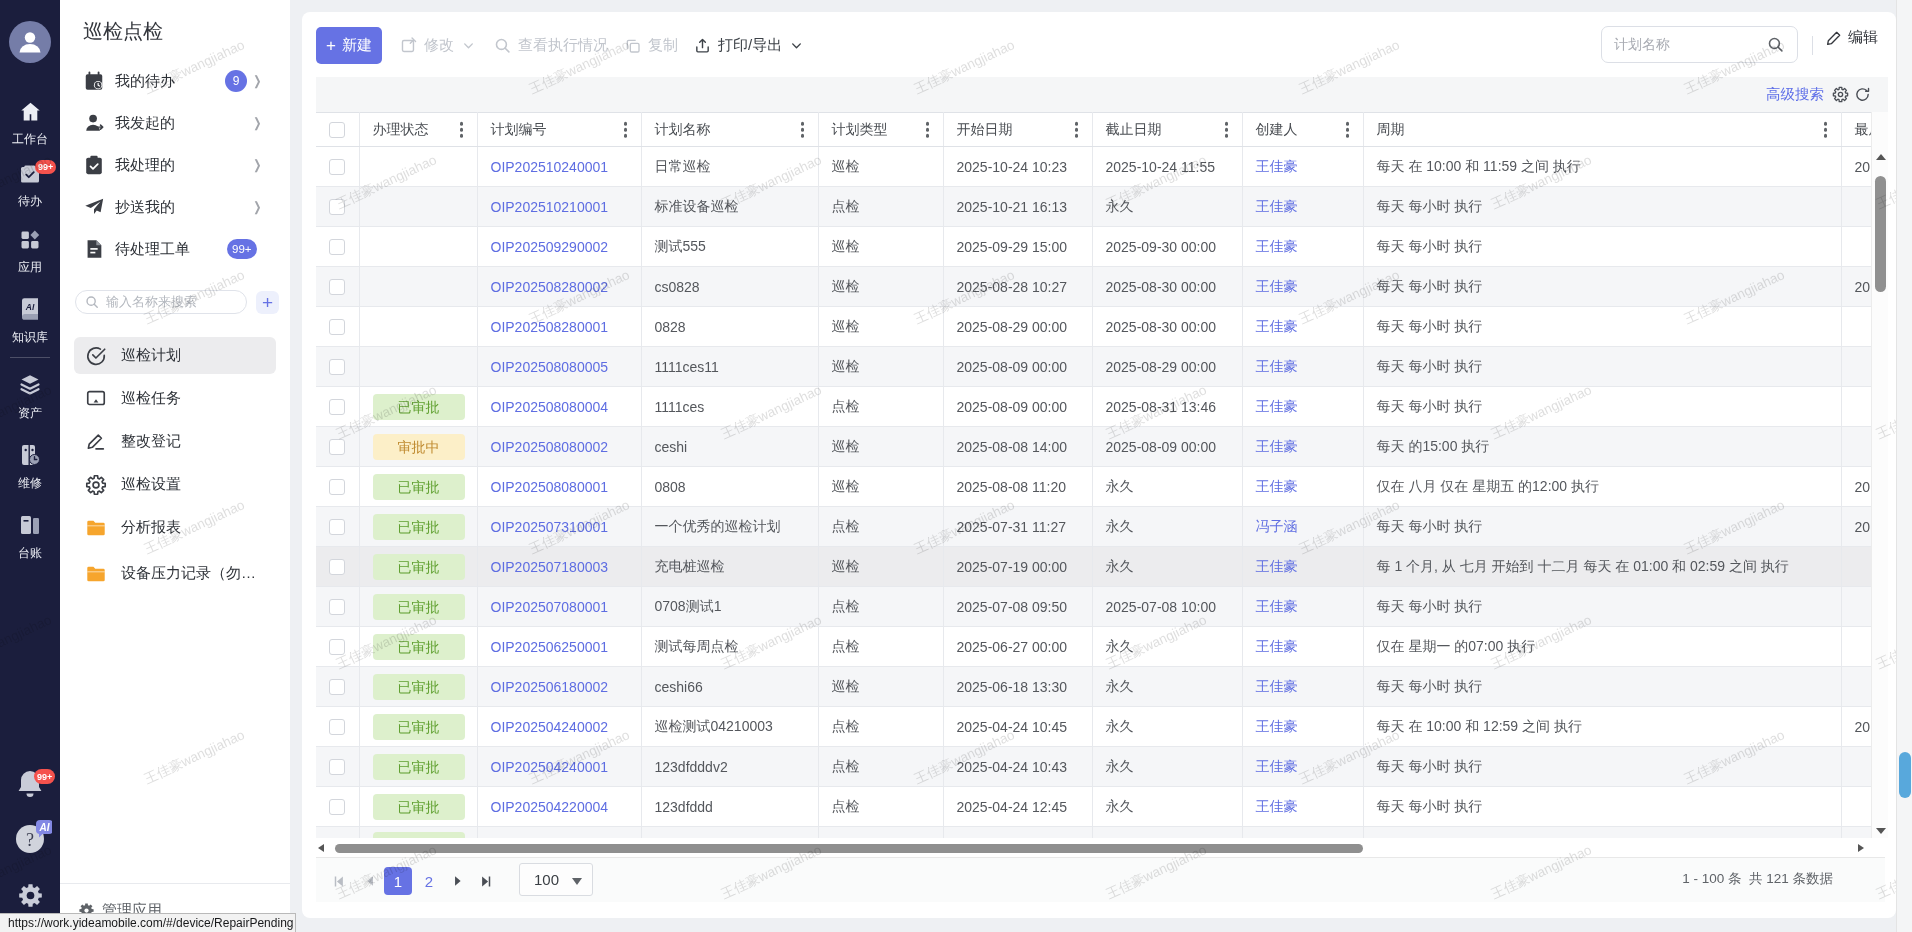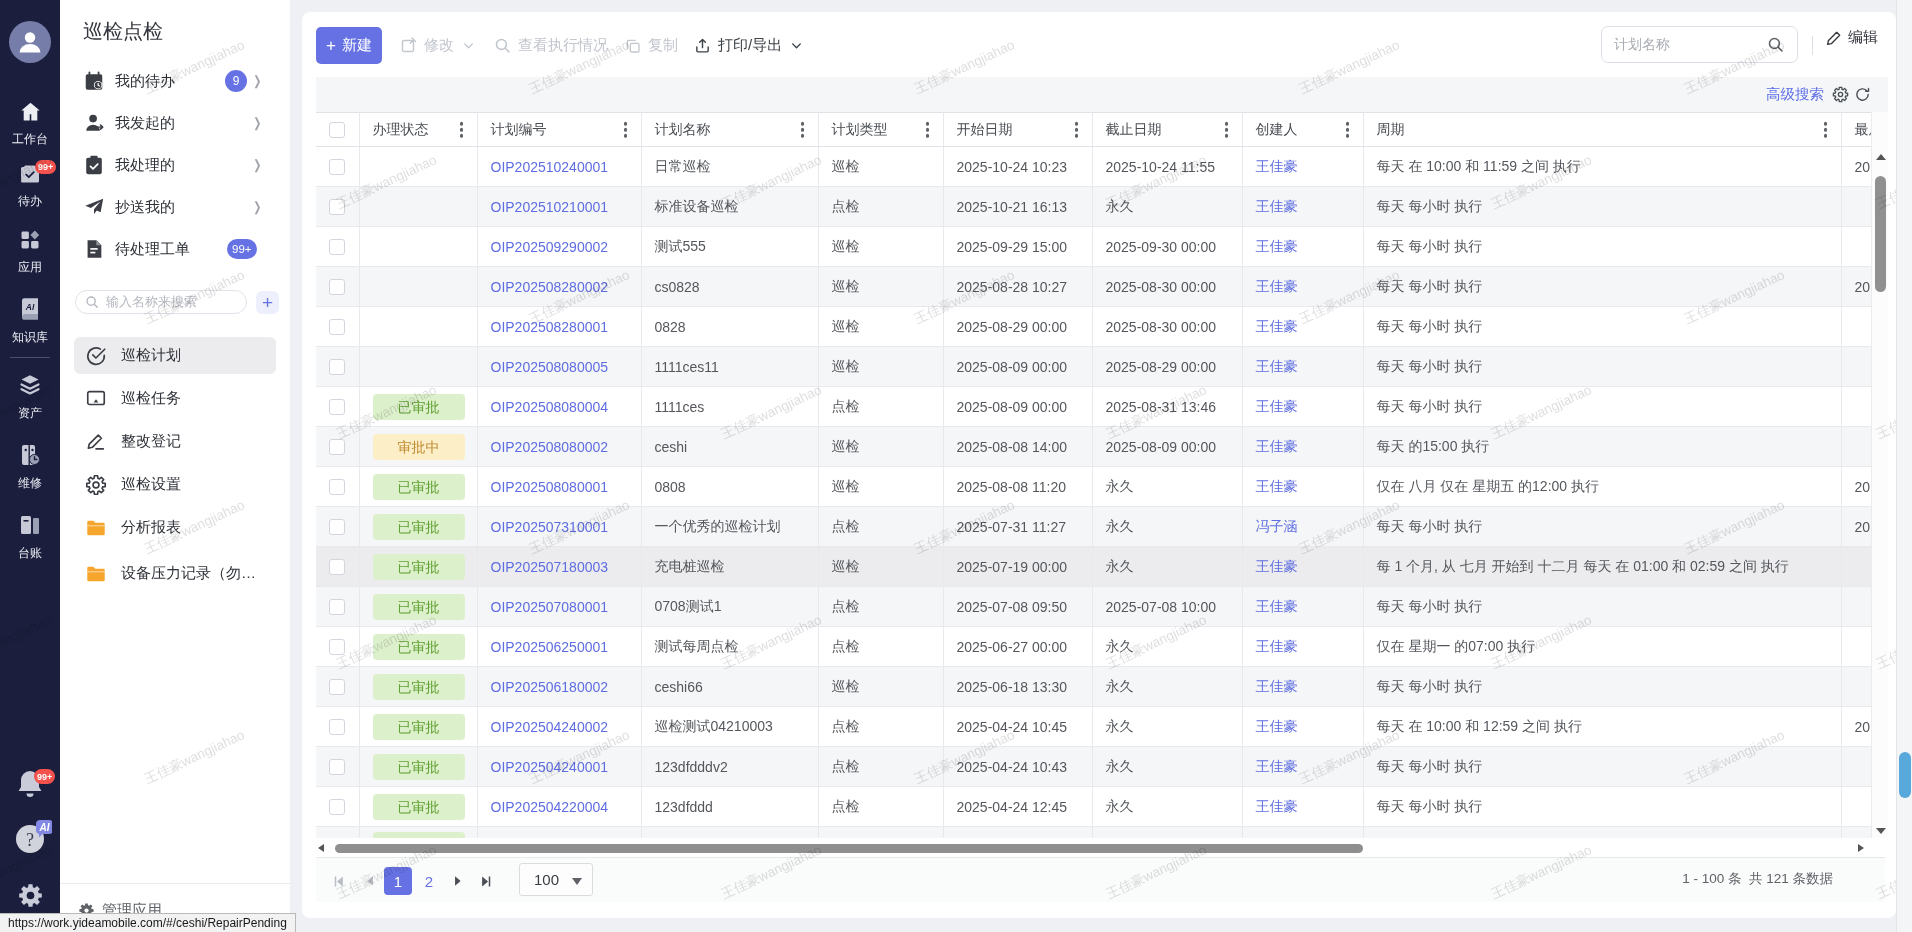--- a/index.html
+++ b/index.html
@@ -653,21 +653,21 @@
       </div>
     <div class="abs" style="left:203px;top:5px;width:74px;height:33px;border:1px solid #d9dce1;border-radius:3px;background:#fdfdfd;display:flex;align-items:center;padding-left:14px;font-size:15px;color:#3a3f44;">100
       <div style="position:absolute;right:10px;top:14px;width:0;height:0;border-left:5.5px solid transparent;border-right:5.5px solid transparent;border-top:7px solid #5f6368;"></div>
     </div>
     <div class="abs" style="right:52px;top:12px;font-size:13.5px;color:#5f6368;">1 - 100 条&nbsp;&nbsp;共 121 条数据</div>
   </div>
 </div>
 <div id="pgscroll">
     <div class="th"></div>
   </div>
-<div id="statusbar">https://work.yideamobile.com/#/ceshi/RepairPending</div>
+<div id="statusbar">https://work.yideamobile.com/#/device/RepairPending</div>
 <svg id="wm" width="1912" height="932">
   <defs>
     <pattern id="wmp" width="385" height="230" patternUnits="userSpaceOnUse" patternTransform="translate(107,2)">
       <text x="0" y="0" transform="translate(40,92) rotate(-25)" font-size="13.5" fill="#000" opacity="0.135">王佳豪wangjiahao</text>
       <text x="0" y="0" transform="translate(232,207) rotate(-25)" font-size="13.5" fill="#000" opacity="0.135">王佳豪wangjiahao</text>
     </pattern>
   </defs>
   <rect x="0" y="0" width="1912" height="932" fill="url(#wmp)"></rect>
 </svg>
 

